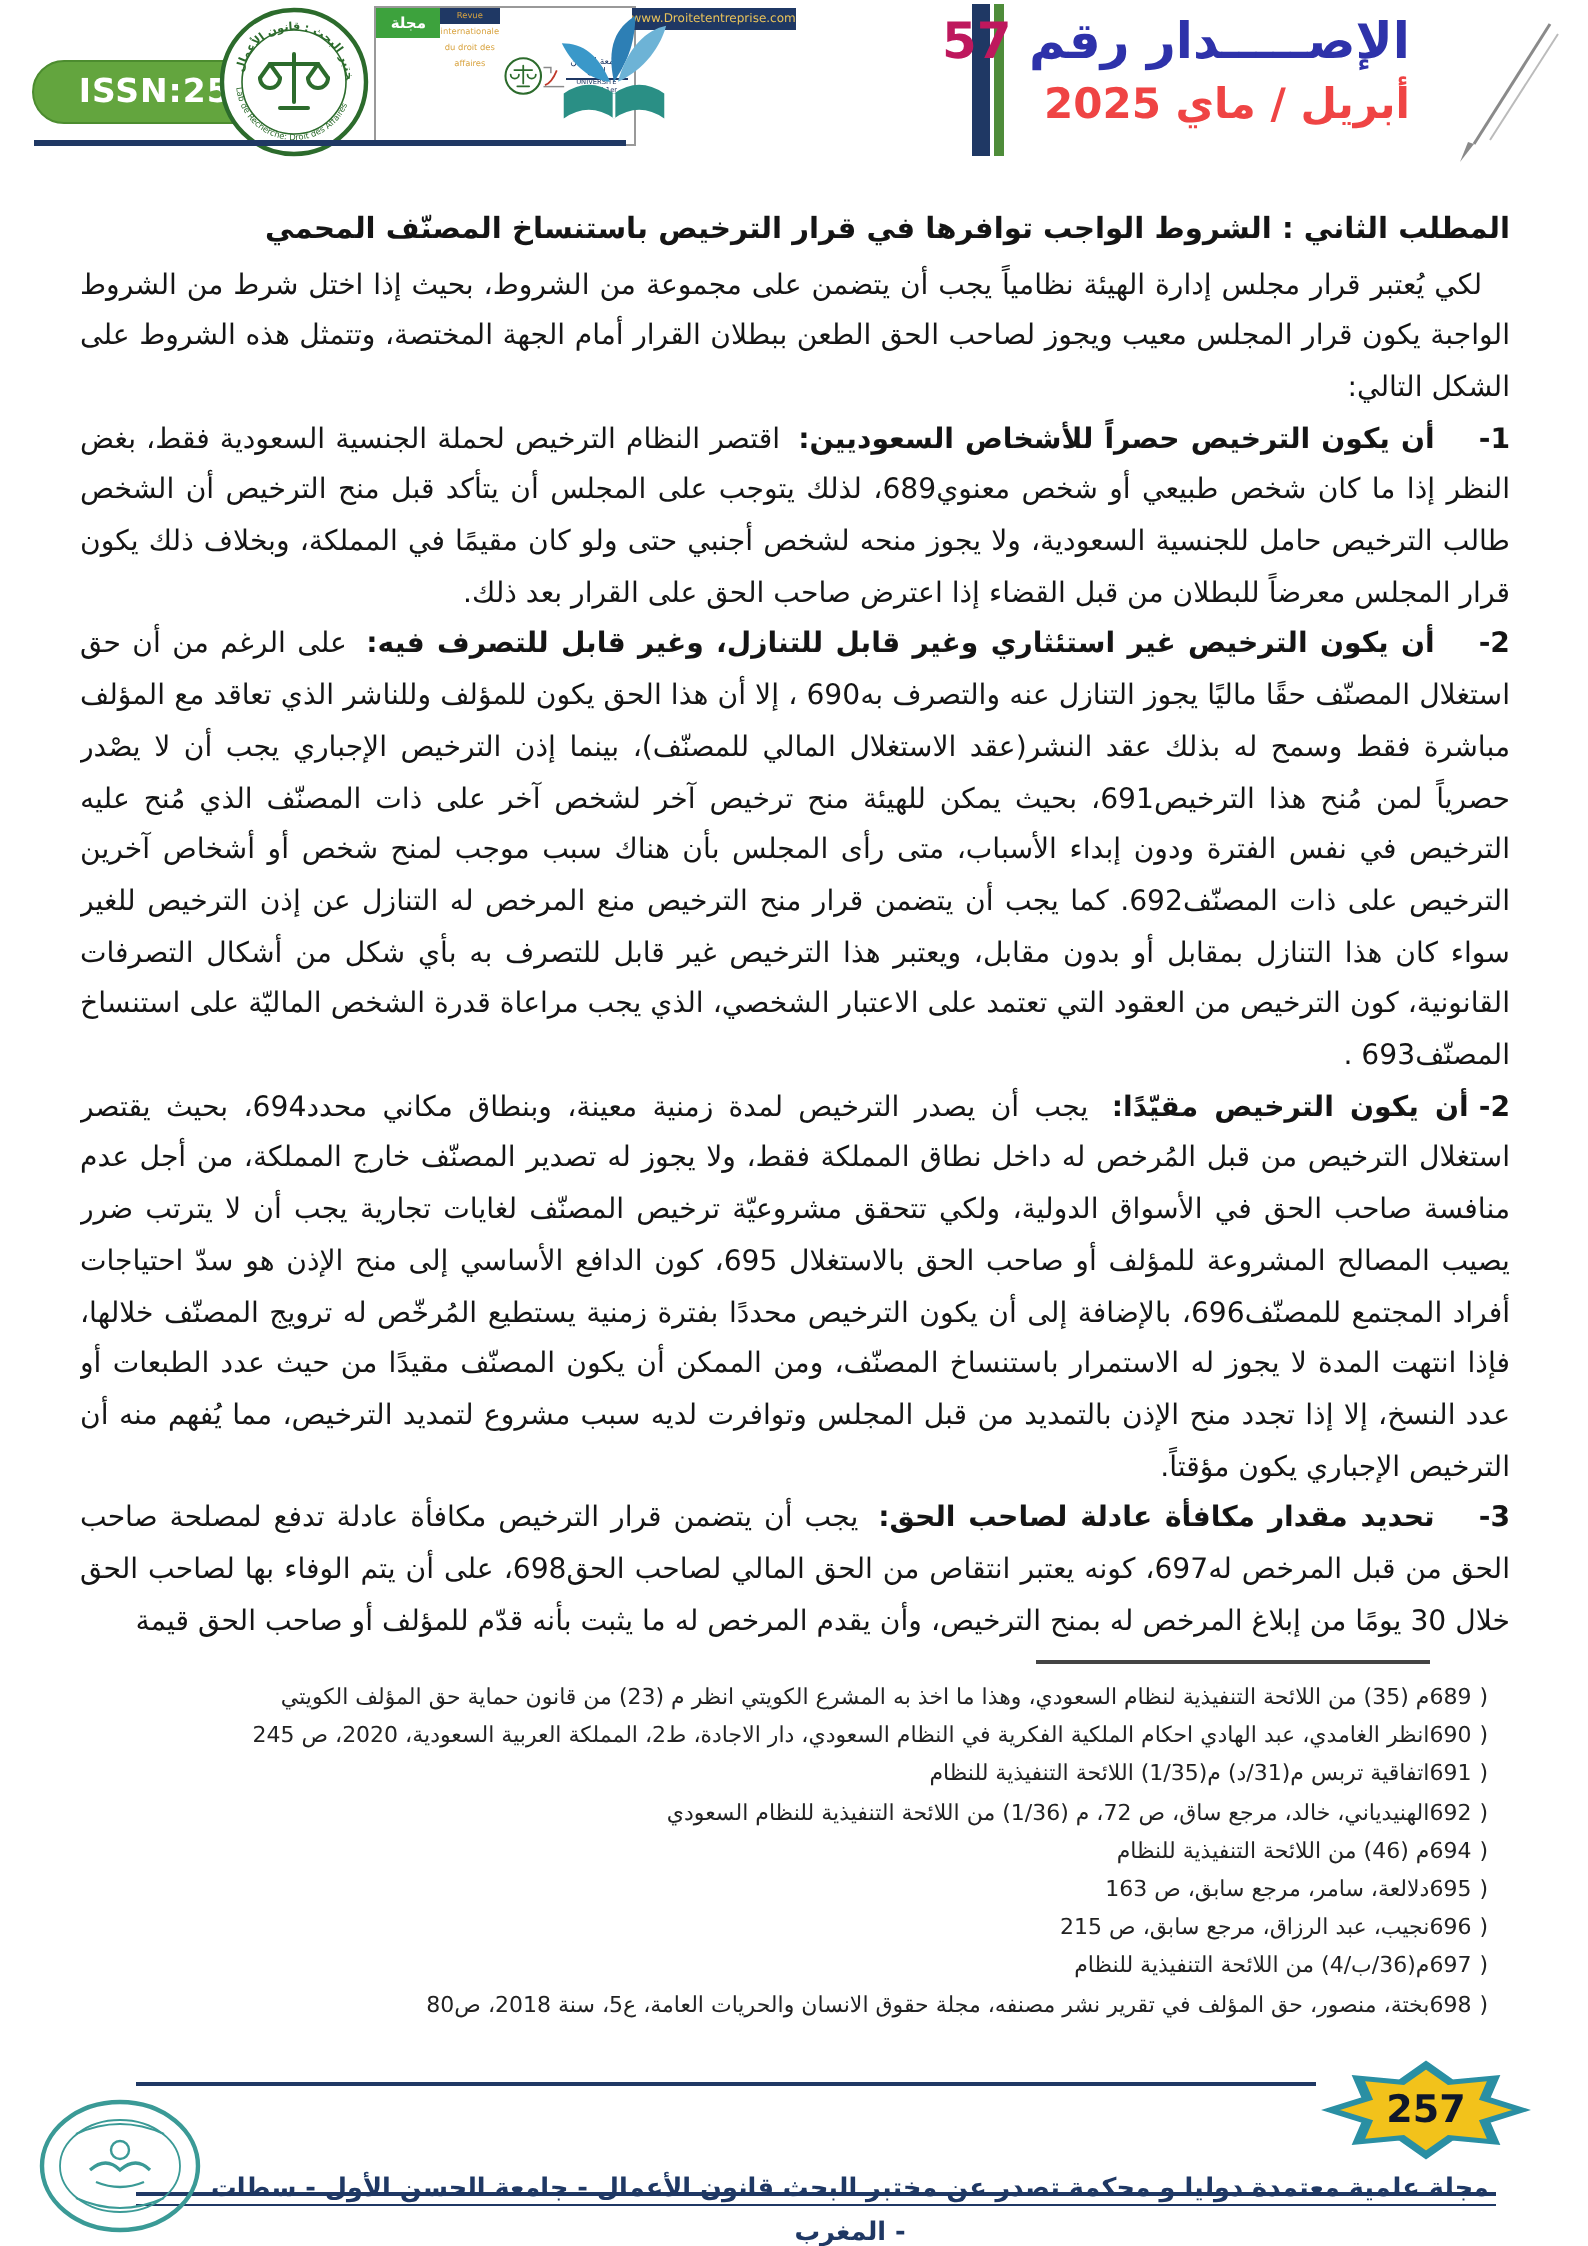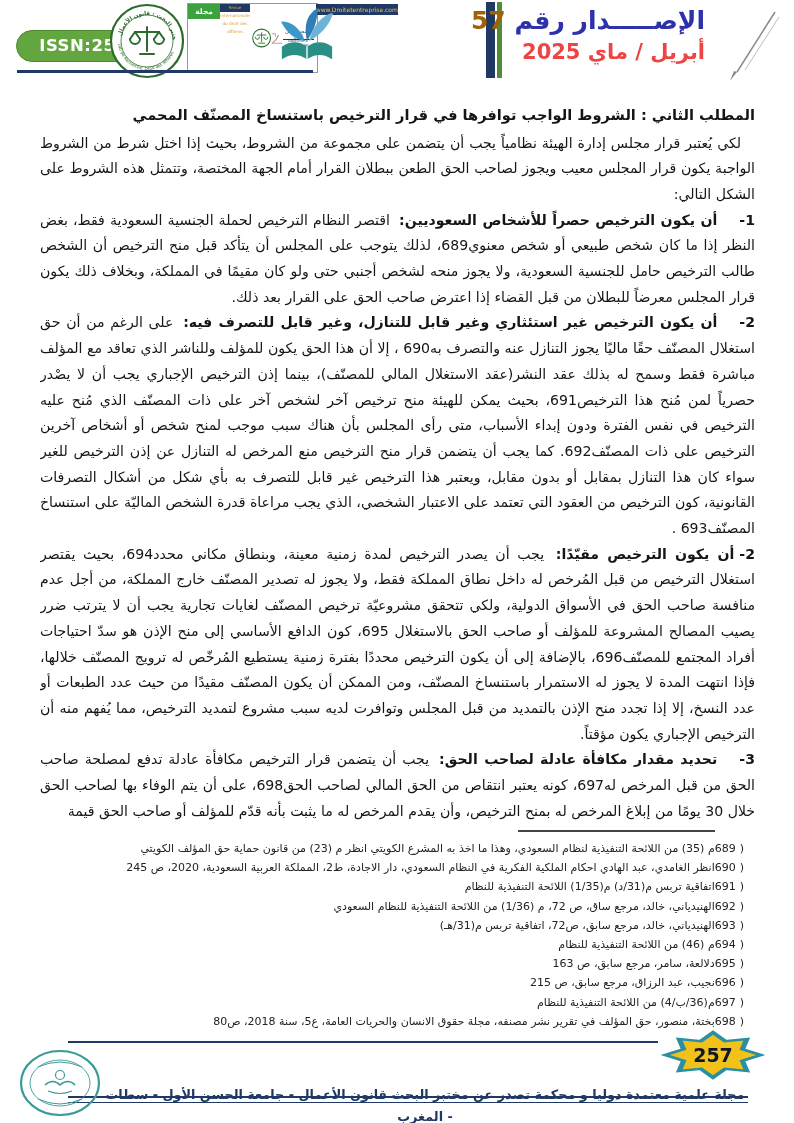--- a/index.html
+++ b/index.html
@@ -20,21 +20,21 @@
   .jb-mid{flex:1;display:flex;align-items:center;justify-content:space-around;padding:0 2px;background:#fff;}
   .jb-uni{text-align:center;color:#1f3864;line-height:1.1;}
   .jb-uni .u-ar{font-size:4.6px;}
   .jb-uni .u-fr{font-size:3.4px;border-top:.5px solid #1f3864;}
   .jb-bottom{height:11px;background:#1f3864;color:#e8c25a;font-size:6px;line-height:11px;text-align:center;}
   .book-logo{position:absolute;left:278px;top:5px;width:58px;height:66px;}
   .vbar-navy{position:absolute;left:486px;top:2px;width:9px;height:76px;background:#1f3864;}
   .vbar-green{position:absolute;left:497px;top:2px;width:5px;height:76px;background:#4e8c3a;}
   .issue-block{position:absolute;left:500px;top:5px;width:205px;direction:rtl;text-align:right;}
   .issue-line1{font-size:25px;line-height:32px;font-weight:bold;color:#2e32aa;white-space:nowrap;}
-  .issue-line1 .inum-red{color:#a16207;}
+  .issue-line1 .inum-red{color:#be185d;}
   .issue-line2{font-size:21px;line-height:30px;font-weight:bold;color:#ef4444;margin-top:0;white-space:nowrap;}
   .pen-line{position:absolute;left:713px;top:8px;width:72px;height:76px;}
   .header-rule{position:absolute;left:17px;top:70px;width:296px;border-top:3px solid #1f3864;}
 
   
   .main-text{position:absolute;left:40px;right:39px;top:102px;height:730px;overflow:hidden;
              direction:rtl;text-align:justify;font-size:14.1px;line-height:25.7px;}
   .doc-title{font-size:14.6px;font-weight:bold;margin:0 0 3px 0;line-height:25.5px;text-align:right;}
   .para{margin:0;}
   .intro{text-indent:14px;}
@@ -175,21 +175,20 @@
     </p>
   </main>
 
   <div class="fn-sep"></div>
 
   <section class="footnotes">
     <p><span class="fn-num">689</span><span class="fn-par">)</span><span>م (35) من اللائحة التنفيذية لنظام السعودي، وهذا ما اخذ به المشرع الكويتي انظر م (23) من قانون حماية حق المؤلف الكويتي</span></p>
     <p><span class="fn-num">690</span><span class="fn-par">)</span><span>انظر الغامدي، عبد الهادي احكام الملكية الفكرية في النظام السعودي، دار الاجادة، ط2، المملكة العربية السعودية، 2020، ص 245</span></p>
     <p><span class="fn-num">691</span><span class="fn-par">)</span><span>اتفاقية تربس م(31/د) م(1/35) اللائحة التنفيذية للنظام</span></p>
     <p><span class="fn-num">692</span><span class="fn-par">)</span><span>الهنيدياني، خالد، مرجع ساق، ص 72، م (1/36) من اللائحة التنفيذية للنظام السعودي</span></p>
-    <p><span class="fn-num">693</span><span class="fn-par">)</span><span>الهنيدياني، خالد، مرجع سابق، ص72، اتفاقية تربس م(31/هـ)</span></p>
     <p><span class="fn-num">694</span><span class="fn-par">)</span><span>م (46) من اللائحة التنفيذية للنظام</span></p>
     <p><span class="fn-num">695</span><span class="fn-par">)</span><span>دلالعة، سامر، مرجع سابق، ص 163</span></p>
     <p><span class="fn-num">696</span><span class="fn-par">)</span><span>نجيب، عبد الرزاق، مرجع سابق، ص 215</span></p>
     <p><span class="fn-num">697</span><span class="fn-par">)</span><span>م(36/ب/4) من اللائحة التنفيذية للنظام</span></p>
     <p><span class="fn-num">698</span><span class="fn-par">)</span><span>بختة، منصور، حق المؤلف في تقرير نشر مصنفه، مجلة حقوق الانسان والحريات العامة، ع5، سنة 2018، ص80</span></p>
   </section>
 
   <div>
     <div class="footer-rule-top"></div>
 

